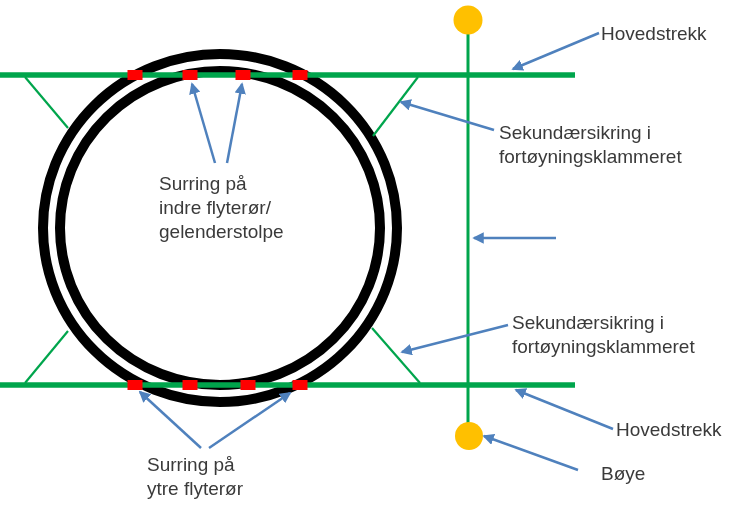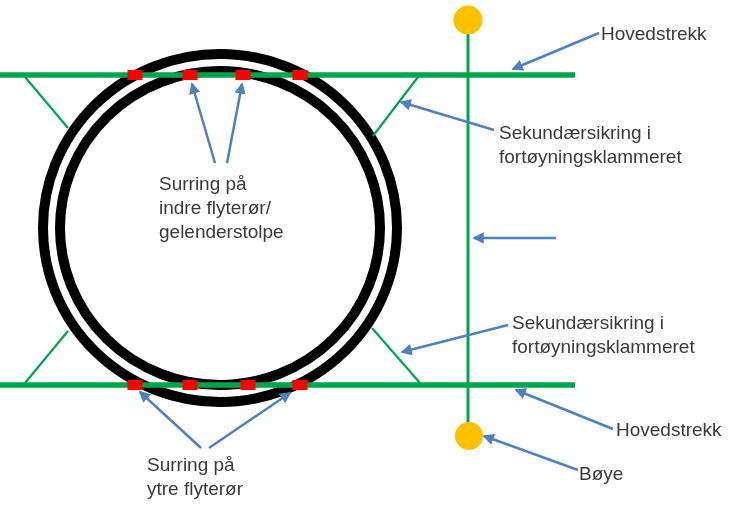--- a/index.html
+++ b/index.html
@@ -98,21 +98,21 @@
 
   <div class="label" style="left:499px; top:121px;">Sekundærsikring i
 fortøyningsklammeret</div>
 
 
   <div class="label" style="left:512px; top:311px;">Sekundærsikring i
 fortøyningsklammeret</div>
 
   <div class="label" style="left:616px; top:418px;">Hovedstrekk</div>
 
-  <div class="label" style="left:579px; top:462px;">Bøye</div>
+  <div class="label" style="left:601px; top:462px;">Bøye</div>
 
   <div class="label" style="left:159px; top:172px;">Surring på
 indre flyterør/
 gelenderstolpe</div>
 
   <div class="label" style="left:147px; top:453px;">Surring på
 ytre flyterør</div>
 
 </div>
 

